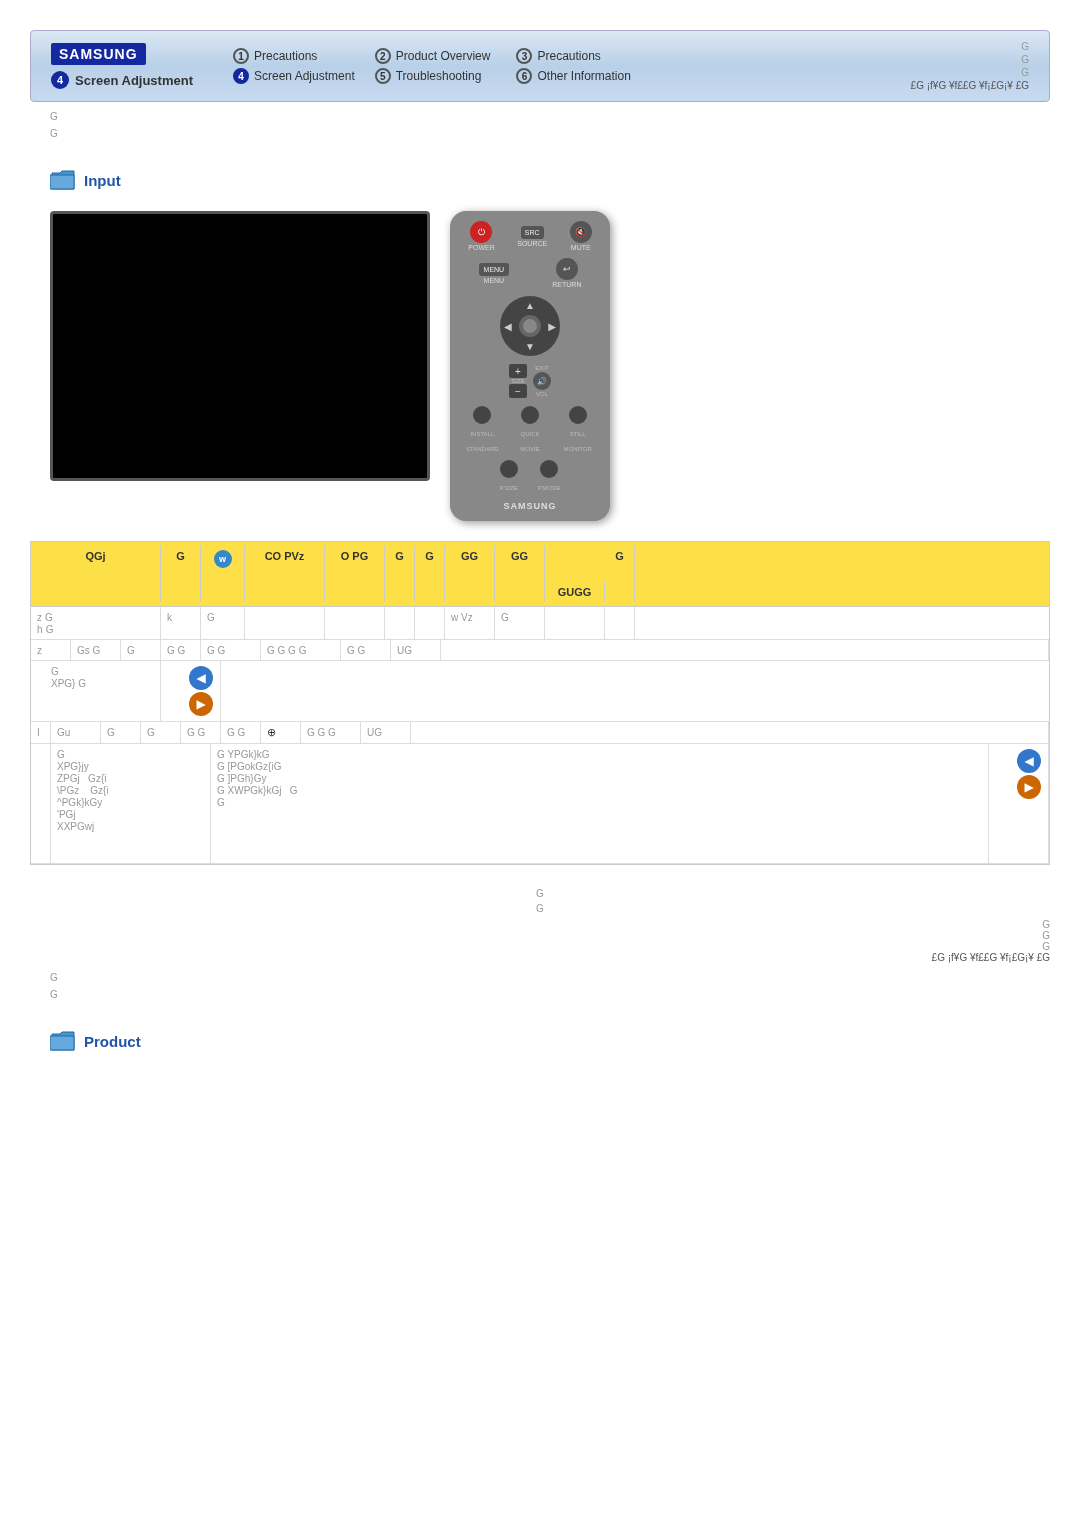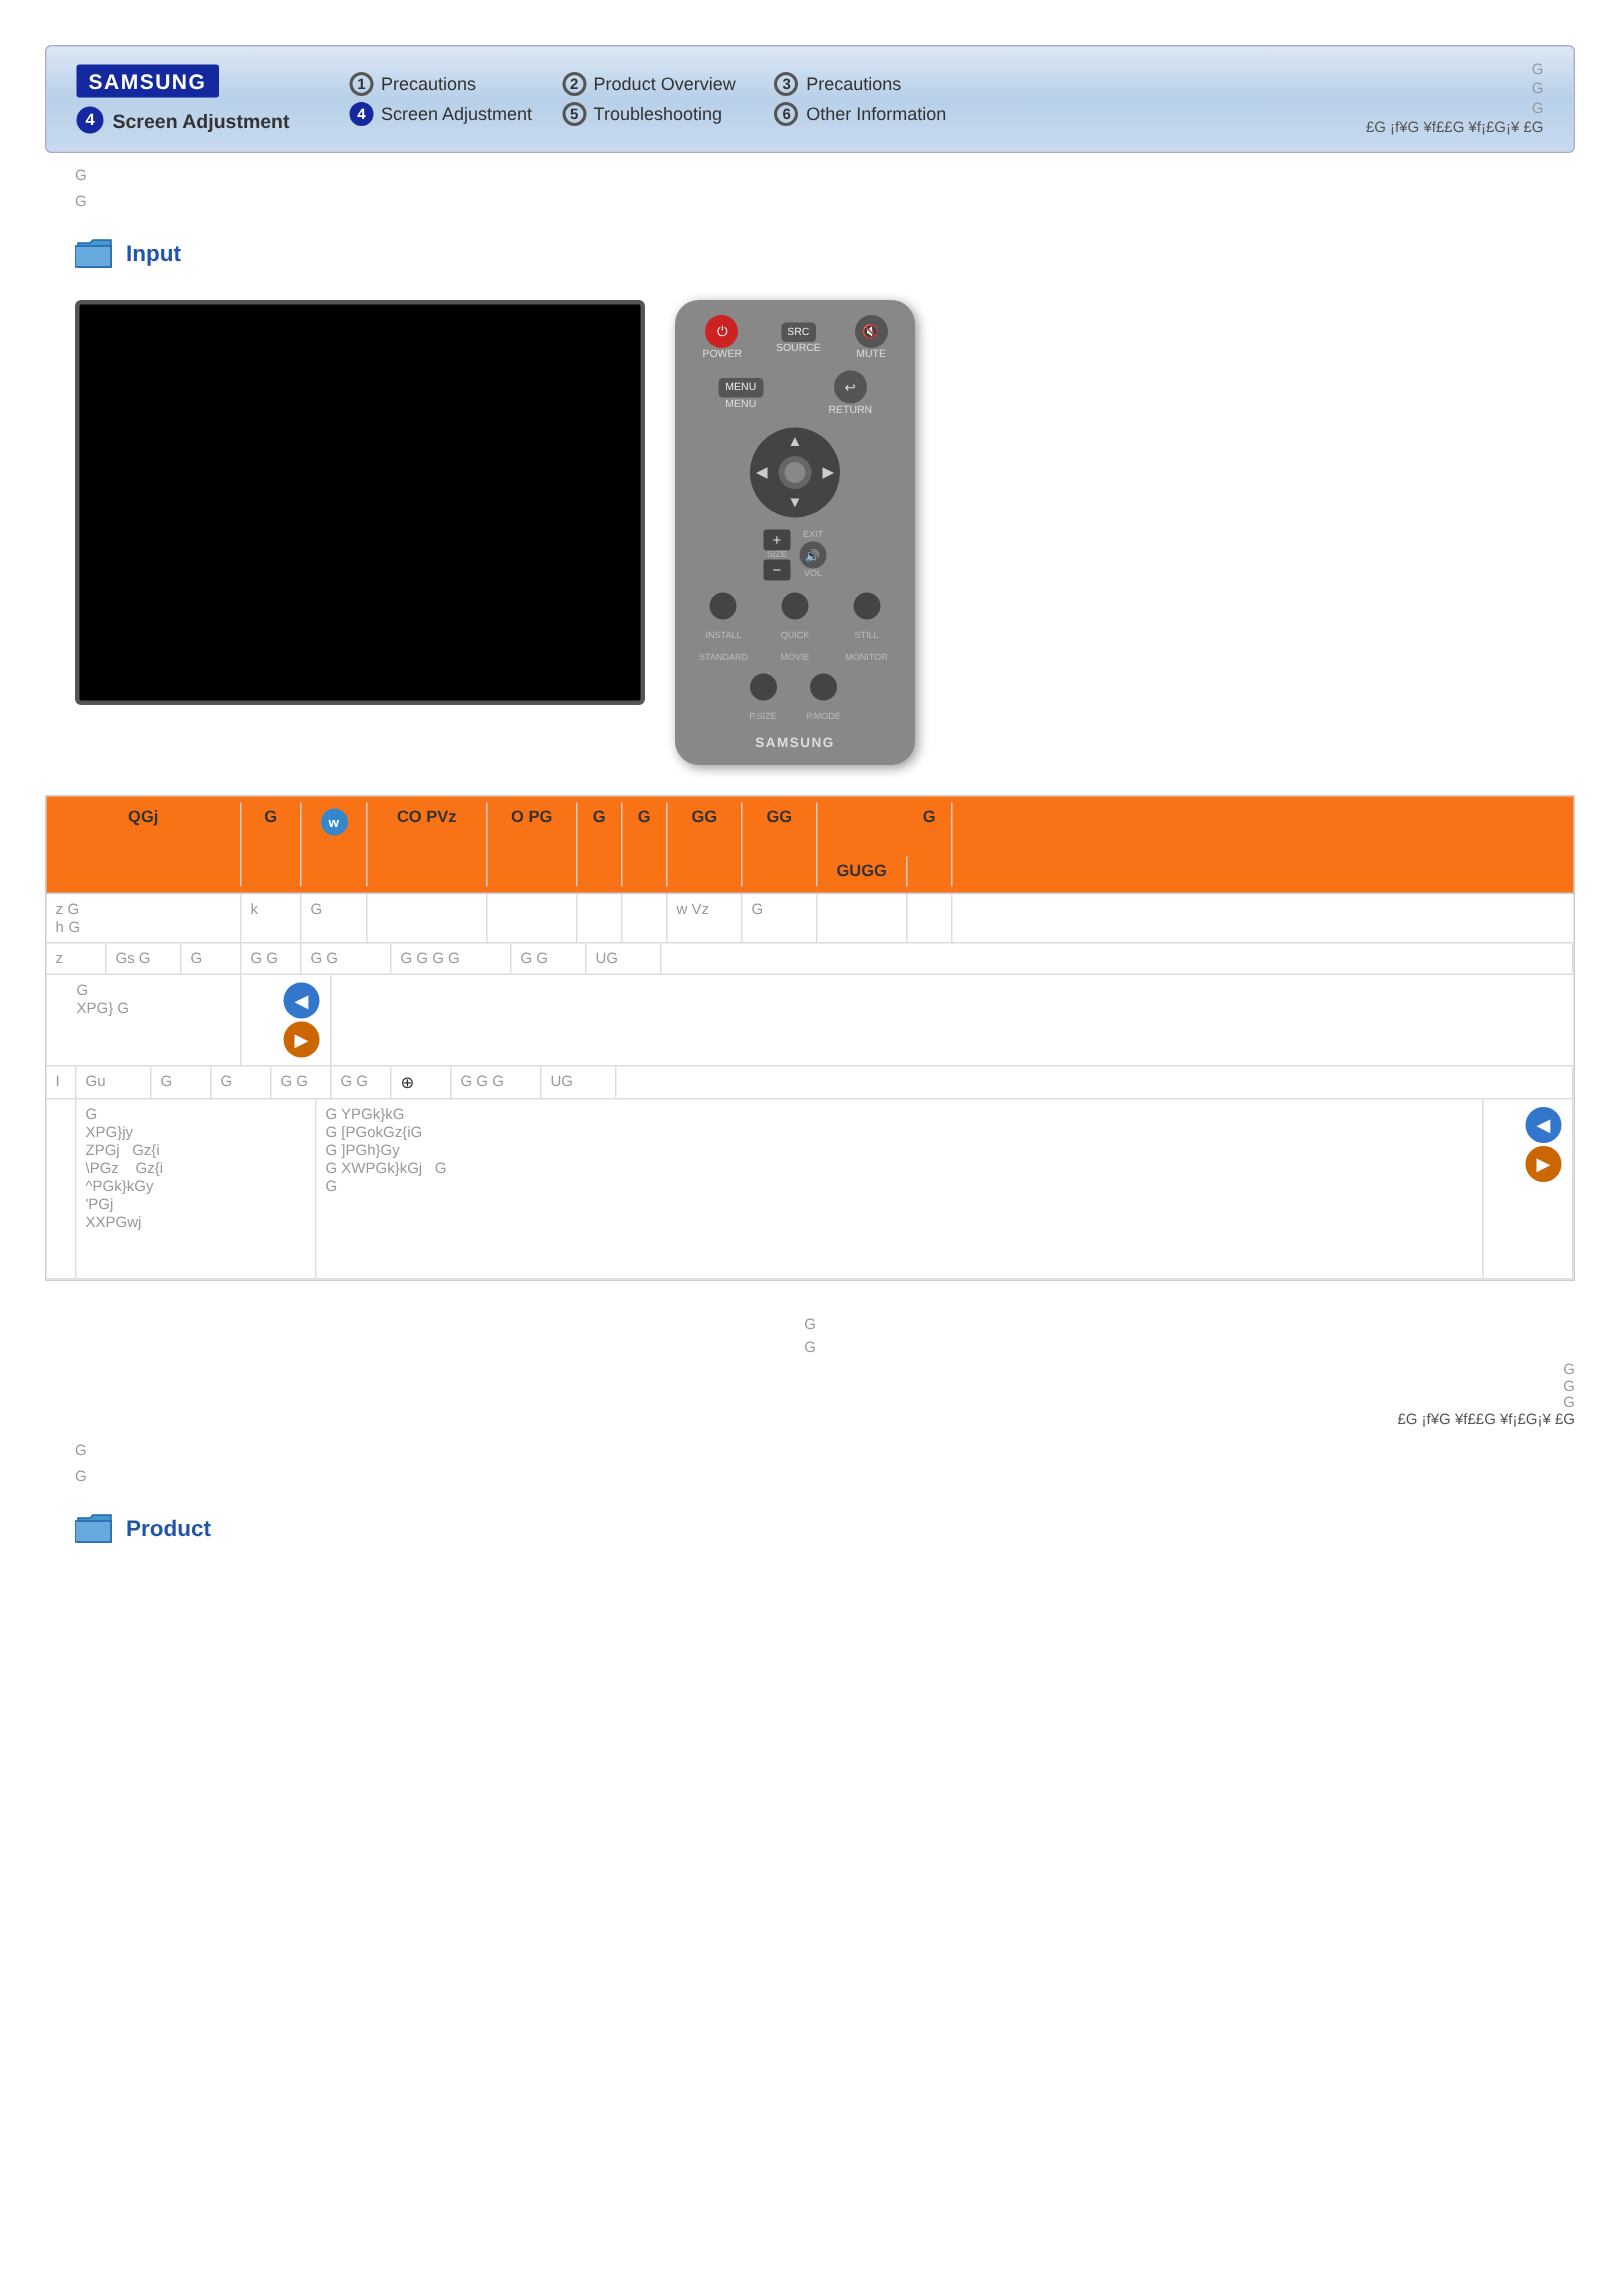--- a/index.html
+++ b/index.html
@@ -82,21 +82,21 @@
       background: #1428A0;
       border-color: #1428A0;
       color: #fff;
     }
 
     
     .section-header {
       display: flex;
       align-items: center;
       gap: 8px;
-      margin: 18px 50px 8px 50px;
+      margin: 29px 50px 8px 50px;
     }
     .section-title {
       color: #2255aa;
       font-size: 15px;
       font-weight: bold;
     }
 
     
     .monitor-remote-area {
       display: flex;
@@ -242,21 +242,21 @@
       cursor: pointer;
     }
 
     
     .table-section {
       margin: 20px 30px;
       border: 1px solid #ccc;
     }
     .table-header-row {
       display: flex;
-      background: #f97316;
+      background: #fde047;
       border-bottom: 1px solid #ccc;
       padding: 4px 0;
     }
     .th-cell {
       font-size: 11px;
       font-weight: bold;
       text-align: center;
       padding: 4px 6px;
       border-right: 1px solid #ccc;
     }

